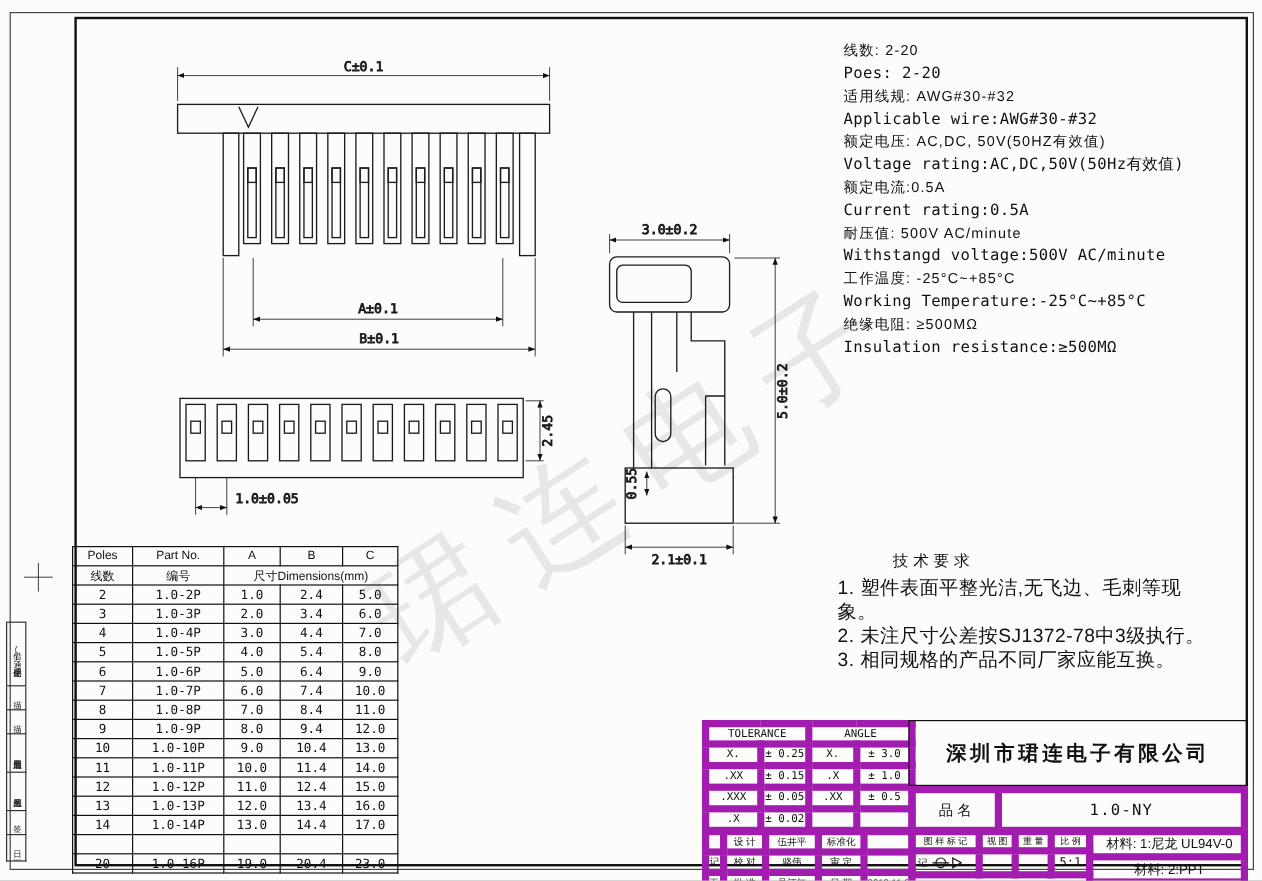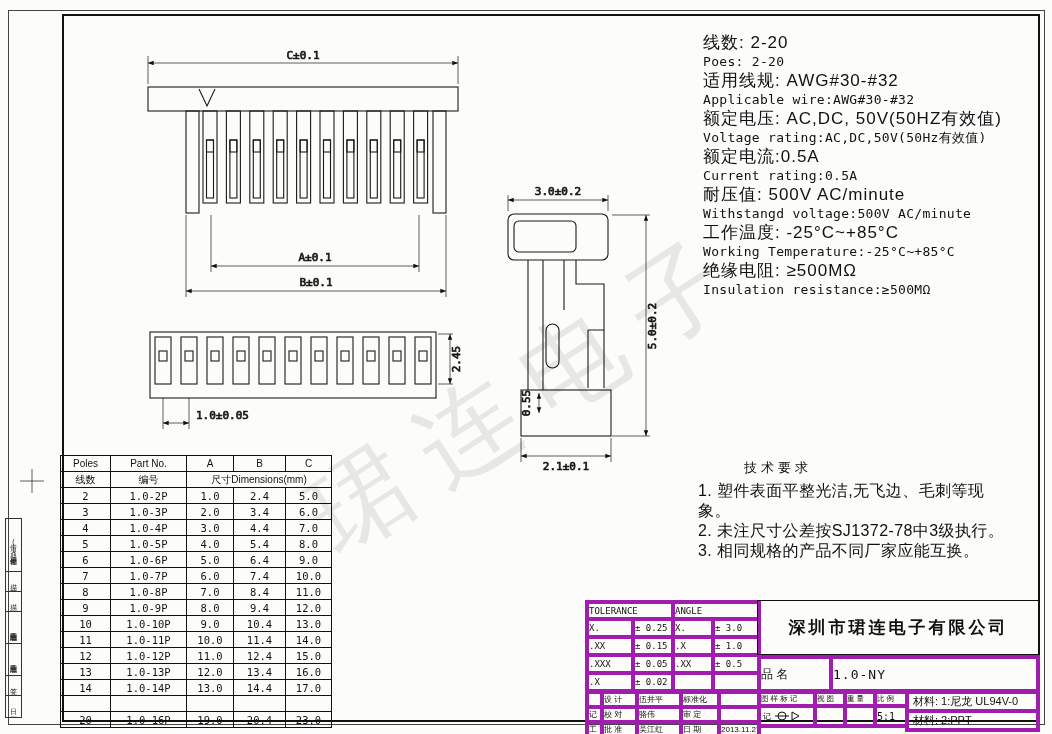--- a/index.html
+++ b/index.html
@@ -9,21 +9,21 @@
   .frame-outer{position:absolute;left:8px;top:10px;width:1037px;height:715px;border:1px solid #444}
   .frame-inner{position:absolute;left:62px;top:14px;width:978px;height:708px;border:2px solid #111}
   svg.drawing{position:absolute;left:0;top:0}
   .draw{fill:none;stroke:#1a1a1a;stroke-width:1.1}
   .dim{fill:none;stroke:#1a1a1a;stroke-width:0.7}
   .dim-t{font:11px "DejaVu Sans Mono",monospace;fill:#111}
   .wm{font-family:"Liberation Sans",sans-serif;fill:#e0e0e0;opacity:.75;font-size:100px;letter-spacing:26px}
 
   
   .specs{position:absolute;left:703px;top:34px;width:330px}
-  .spec-line.zh{font-size:17px;line-height:17px;letter-spacing:1px}
+  .spec-line.zh{font-size:12px;line-height:17px;letter-spacing:1px}
   .spec-line.en{font-size:13px;line-height:21px;font-family:"DejaVu Sans Mono",monospace;letter-spacing:.3px}
 
   
   .tech{position:absolute;left:698px;top:459px;width:310px}
   .tech-title{font-size:13px;letter-spacing:4px;margin-left:46px;margin-bottom:4px}
   .tech-item{font-size:16px;line-height:20px;letter-spacing:.4px}
 
   table{border-collapse:collapse}
   td,th{padding:0}
 
@@ -42,21 +42,21 @@
   .margin-cell:nth-child(1){height:54px}
   .margin-cell:nth-child(2){height:20px}
   .margin-cell:nth-child(3){height:20px}
   .margin-cell:nth-child(4){height:32px}
   .margin-cell:nth-child(5){height:32px}
   .margin-cell:nth-child(6){height:20px}
   .margin-cell:nth-child(7){height:22px}
 
   
   .titleblock{position:absolute;left:585px;top:600px;width:455px;height:122px}
-  .titleblock table td,.titleblock table th{border:4px solid #a21caf;text-align:left;font-weight:normal}
+  .titleblock table td,.titleblock table th{border:6px solid #a21caf;text-align:center;font-weight:normal}
   .tol{position:absolute;left:0;top:0;width:172px;table-layout:fixed;
        font-family:"DejaVu Sans Mono",monospace}
   .tol th{font-size:9px;height:17px}
   .tol td{font-size:9px;height:18px}
   .sign{position:absolute;left:0;top:90px;width:172px;table-layout:fixed}
   .sign td{font-size:8px;height:10px;white-space:nowrap;overflow:hidden}
   .company{position:absolute;left:172px;top:0;width:283px;height:55px;border:1px solid #111;
        display:flex;align-items:center;justify-content:center;font-size:17px;letter-spacing:3px;font-weight:600}
   .product{position:absolute;left:172px;top:55px;width:283px;table-layout:fixed}
   .product td{height:34px;font-size:12px}

